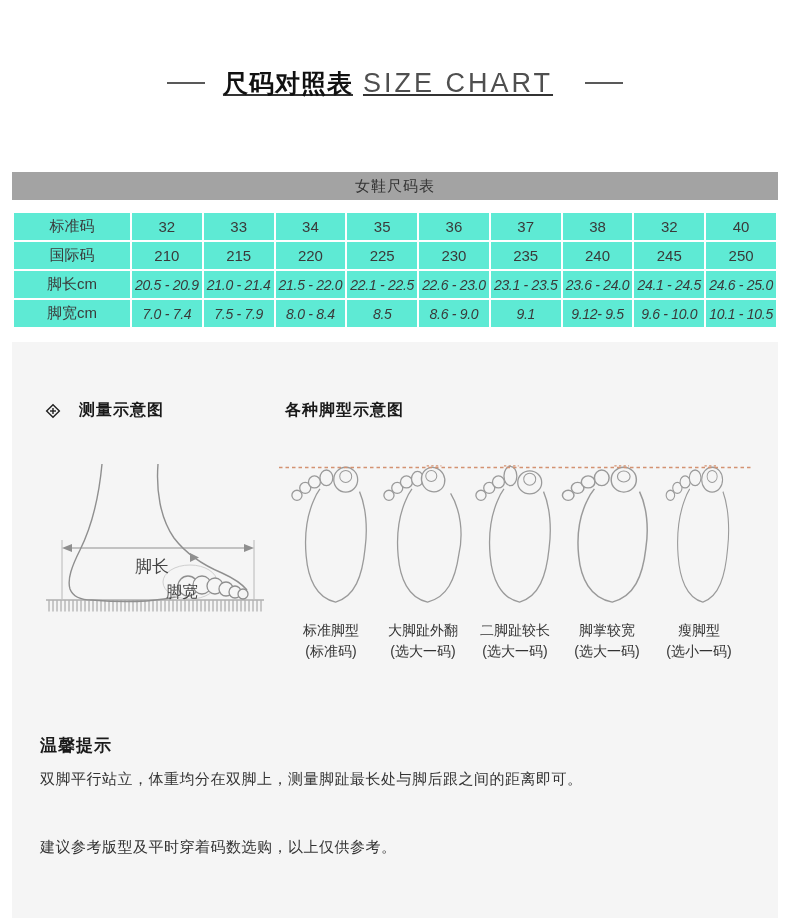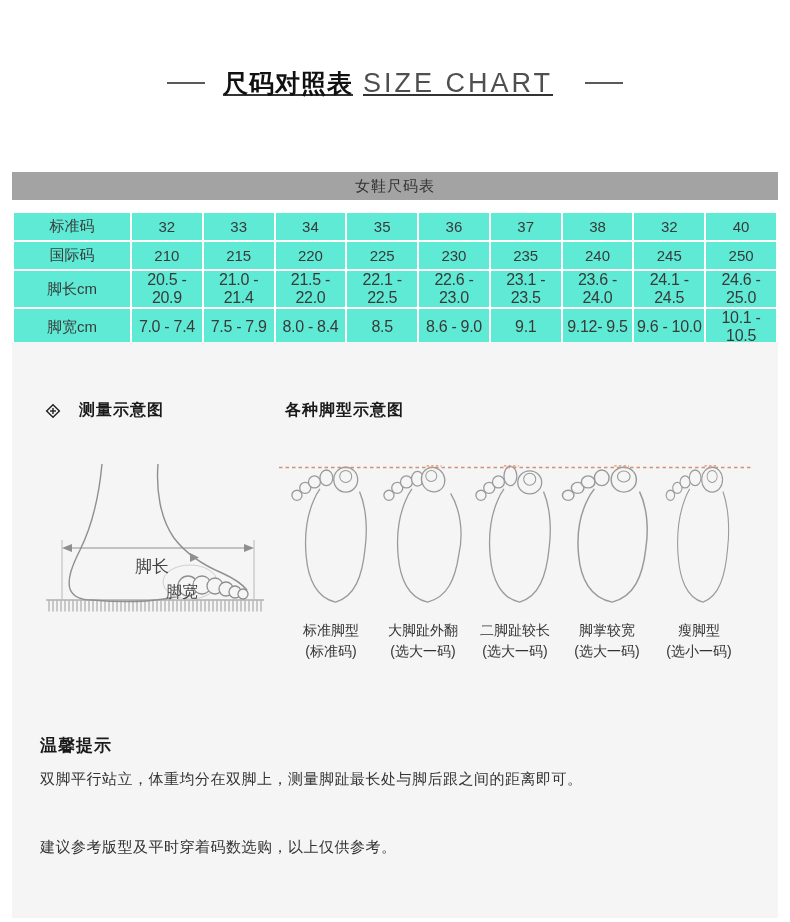--- a/index.html
+++ b/index.html
@@ -29,21 +29,21 @@
   }
   table.size-table {
     width:100%; table-layout:fixed;
     border-collapse:separate; border-spacing:2px;
   }
   table.size-table th, table.size-table td {
     background:#5eead4; height:27px; text-align:center; vertical-align:middle;
     font-weight:normal; font-size:15px; color:#3a3a3a; overflow:hidden;
   }
   table.size-table th { width:116px; }
-  table.size-table tr.small td { font-size:16px; letter-spacing:-0.3px; }
+  table.size-table tr.small td { font-size:14px; letter-spacing:-0.3px;font-style:italic; }
   table.size-table tr.small th { font-size:15px; }
 
   
   .panel {
     position:absolute; left:12px; top:342px; width:766px; height:576px;
     background:#f5f5f5;
   }
   .section-header {
     position:absolute; display:flex; align-items:center;
     font-size:16px; font-weight:bold; color:#1a1a1a; letter-spacing:1px;

